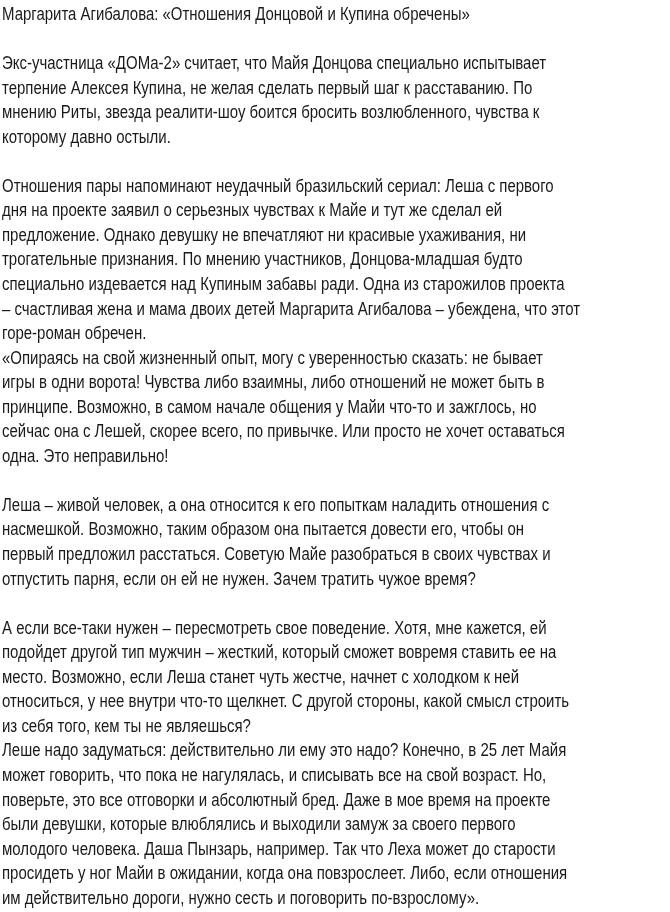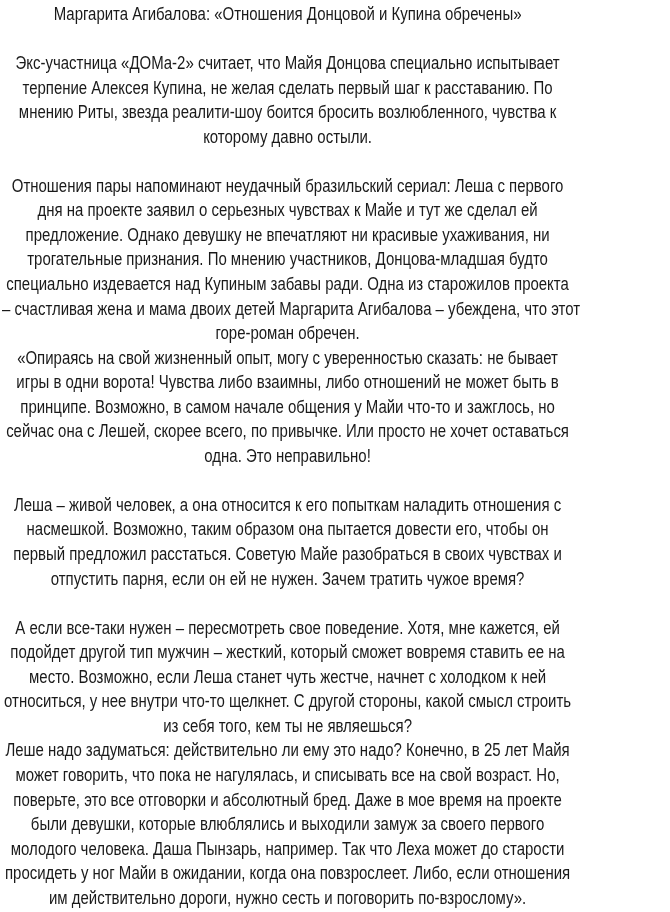--- a/index.html
+++ b/index.html
@@ -15,21 +15,20 @@
   }
   .doc {
     position: absolute;
     left: 2px;
     top: 2px;
     width: 668px;
     color: #1a1a1a;
     font-family: "Liberation Sans", "DejaVu Sans", sans-serif;
     font-size: 17.5px;
     line-height: 24.55px;
-    text-align: center;
   }
   .line {
     display: block;
     white-space: nowrap;
     height: 24.55px;
     transform-origin: 0 50%;
     transform: scaleX(0.855);
   }
   .blank {
     display: block;

